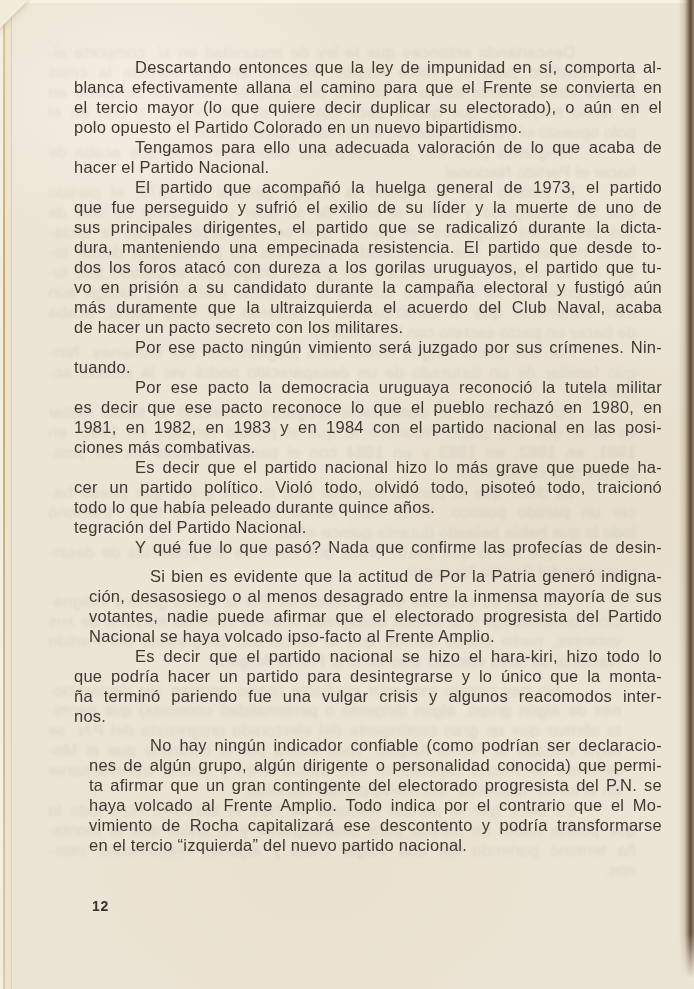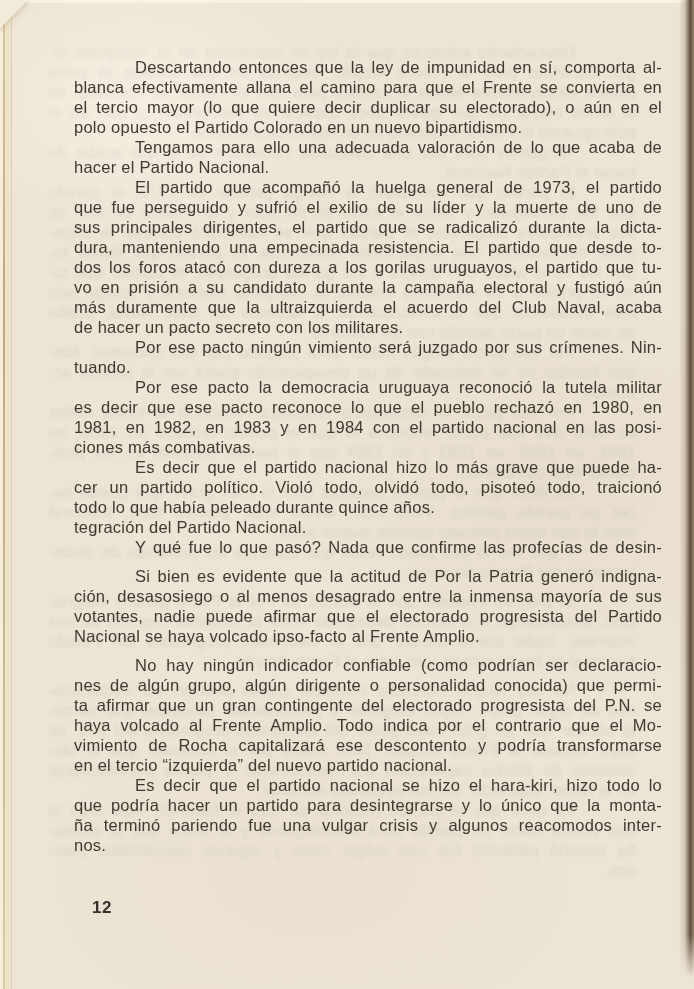--- a/index.html
+++ b/index.html
@@ -21,24 +21,24 @@
     position:absolute;left:74px;top:57px;width:588px;
     color:#3e3a33;font-size:16.5px;letter-spacing:.25px;
   }
   .line{
     height:20px;line-height:20px;
     text-align:justify;text-align-last:justify;
     overflow:visible;
   }
   .line.last{text-align-last:left;}
   .line.first{text-indent:61px;}
-  .para.gap{margin-top:9px;}
+  .para.gap{margin-top:9px;margin-left:15px;}
   .pagenum{
     position:absolute;left:92px;top:898px;
-    font-size:17px;font-weight:700;letter-spacing:.6px;color:#36322b;
+    font-size:14px;font-weight:700;letter-spacing:.6px;color:#36322b;
   }
   
   .ghost{
     position:absolute;left:48px;top:42px;width:588px;
     transform:scaleX(-1);
     filter:blur(1.8px);
     opacity:.085;
     color:#46584f;font-size:16.5px;letter-spacing:.25px;
     pointer-events:none;
   }
@@ -181,33 +181,33 @@
       <div class="para">
         <div class="line last">tegración del Partido Nacional.</div>
         <div class="line first">Y qué fue lo que pasó? Nada que confirme las profecías de desin-</div>
       </div>
       <div class="para gap">
         <div class="line first">Si bien es evidente que la actitud de Por la Patria generó indigna-</div>
         <div class="line">ción, desasosiego o al menos desagrado entre la inmensa mayoría de sus</div>
         <div class="line">votantes, nadie puede afirmar que el electorado progresista del Partido</div>
         <div class="line last">Nacional se haya volcado ipso-facto al Frente Amplio.</div>
       </div>
+      <div class="para">
+        <div class="line first">Es decir que el partido nacional se hizo el hara-kiri, hizo todo lo</div>
+        <div class="line">que podría hacer un partido para desintegrarse y lo único que la monta-</div>
+        <div class="line">ña terminó pariendo fue una vulgar crisis y algunos reacomodos inter-</div>
+        <div class="line last">nos.</div>
+      </div>
       <div class="para gap">
         <div class="line first">No hay ningún indicador confiable (como podrían ser declaracio-</div>
         <div class="line">nes de algún grupo, algún dirigente o personalidad conocida) que permi-</div>
         <div class="line">ta afirmar que un gran contingente del electorado progresista del P.N. se</div>
         <div class="line">haya volcado al Frente Amplio. Todo indica por el contrario que el Mo-</div>
         <div class="line">vimiento de Rocha capitalizará ese descontento y podría transformarse</div>
         <div class="line last">en el tercio “izquierda” del nuevo partido nacional.</div>
-      </div>
-      <div class="para">
-        <div class="line first">Es decir que el partido nacional se hizo el hara-kiri, hizo todo lo</div>
-        <div class="line">que podría hacer un partido para desintegrarse y lo único que la monta-</div>
-        <div class="line">ña terminó pariendo fue una vulgar crisis y algunos reacomodos inter-</div>
-        <div class="line last">nos.</div>
       </div>
     </div>
 
   <div class="pagenum">12</div>
 
   <div class="edge-left-outer"></div>
   <div class="edge-left-line"></div>
   <div class="edge-left-strip"></div>
   <div class="edge-top"></div>
   <div class="corner"></div>

